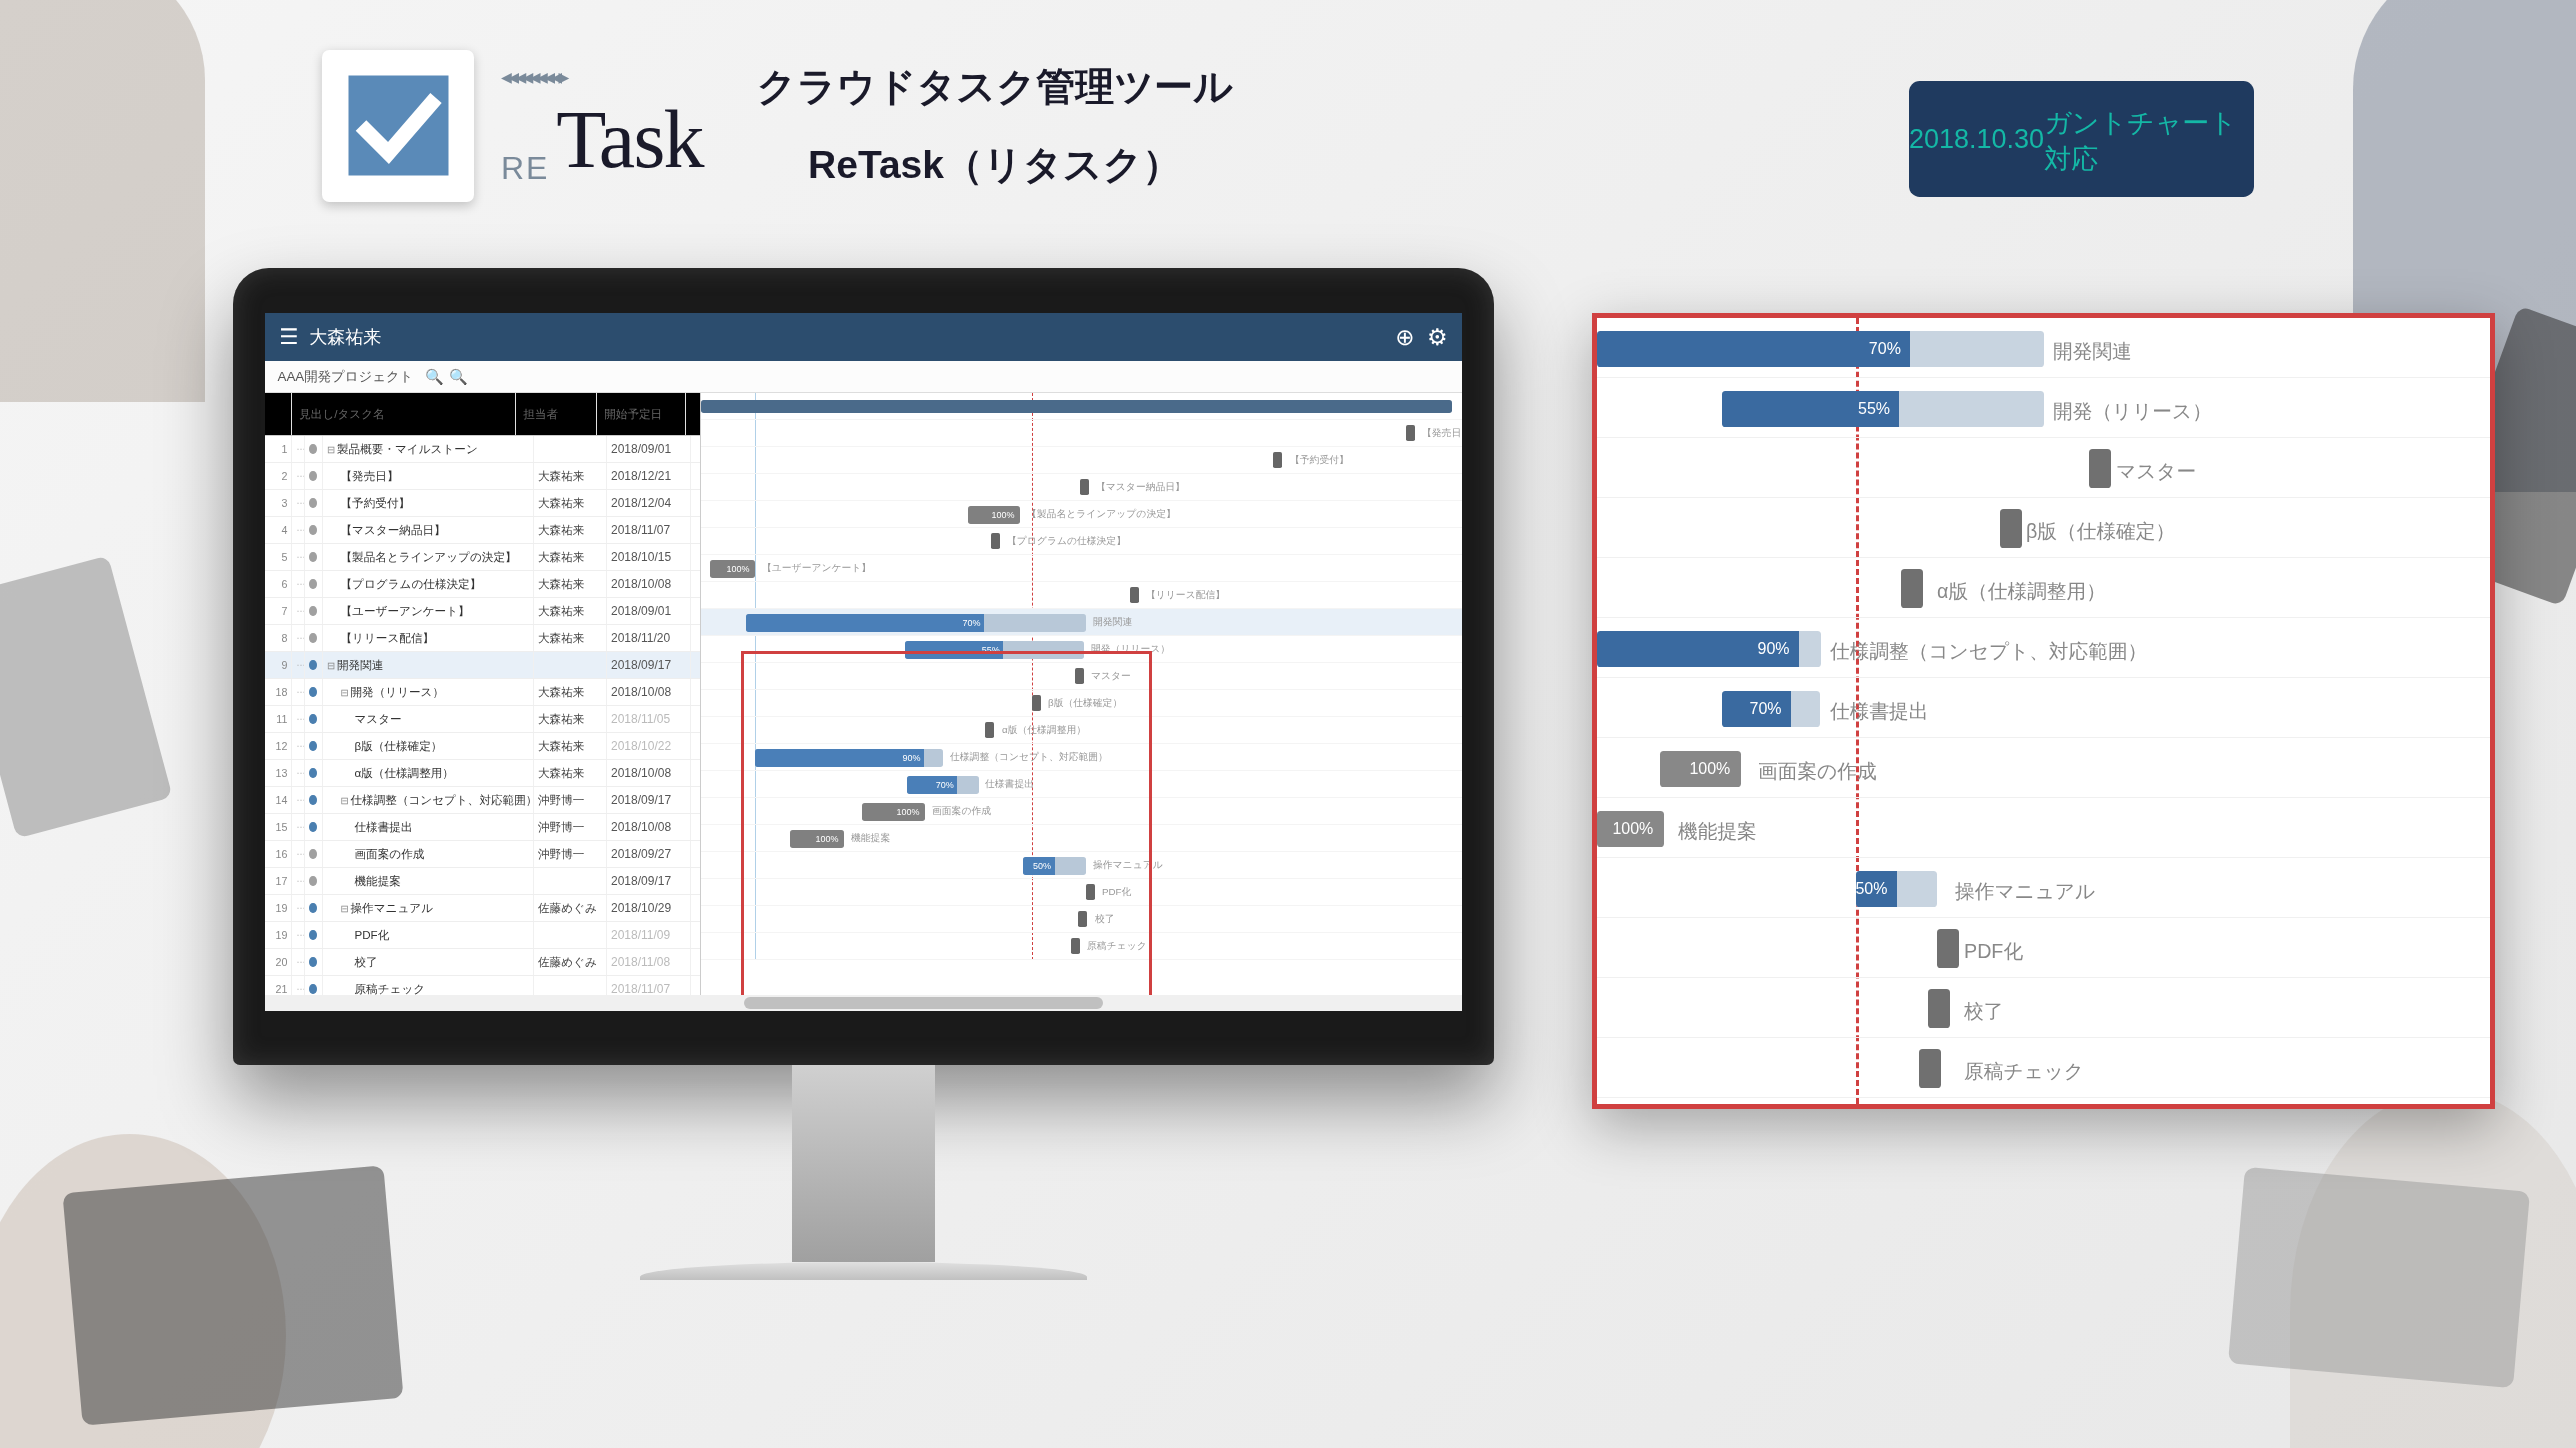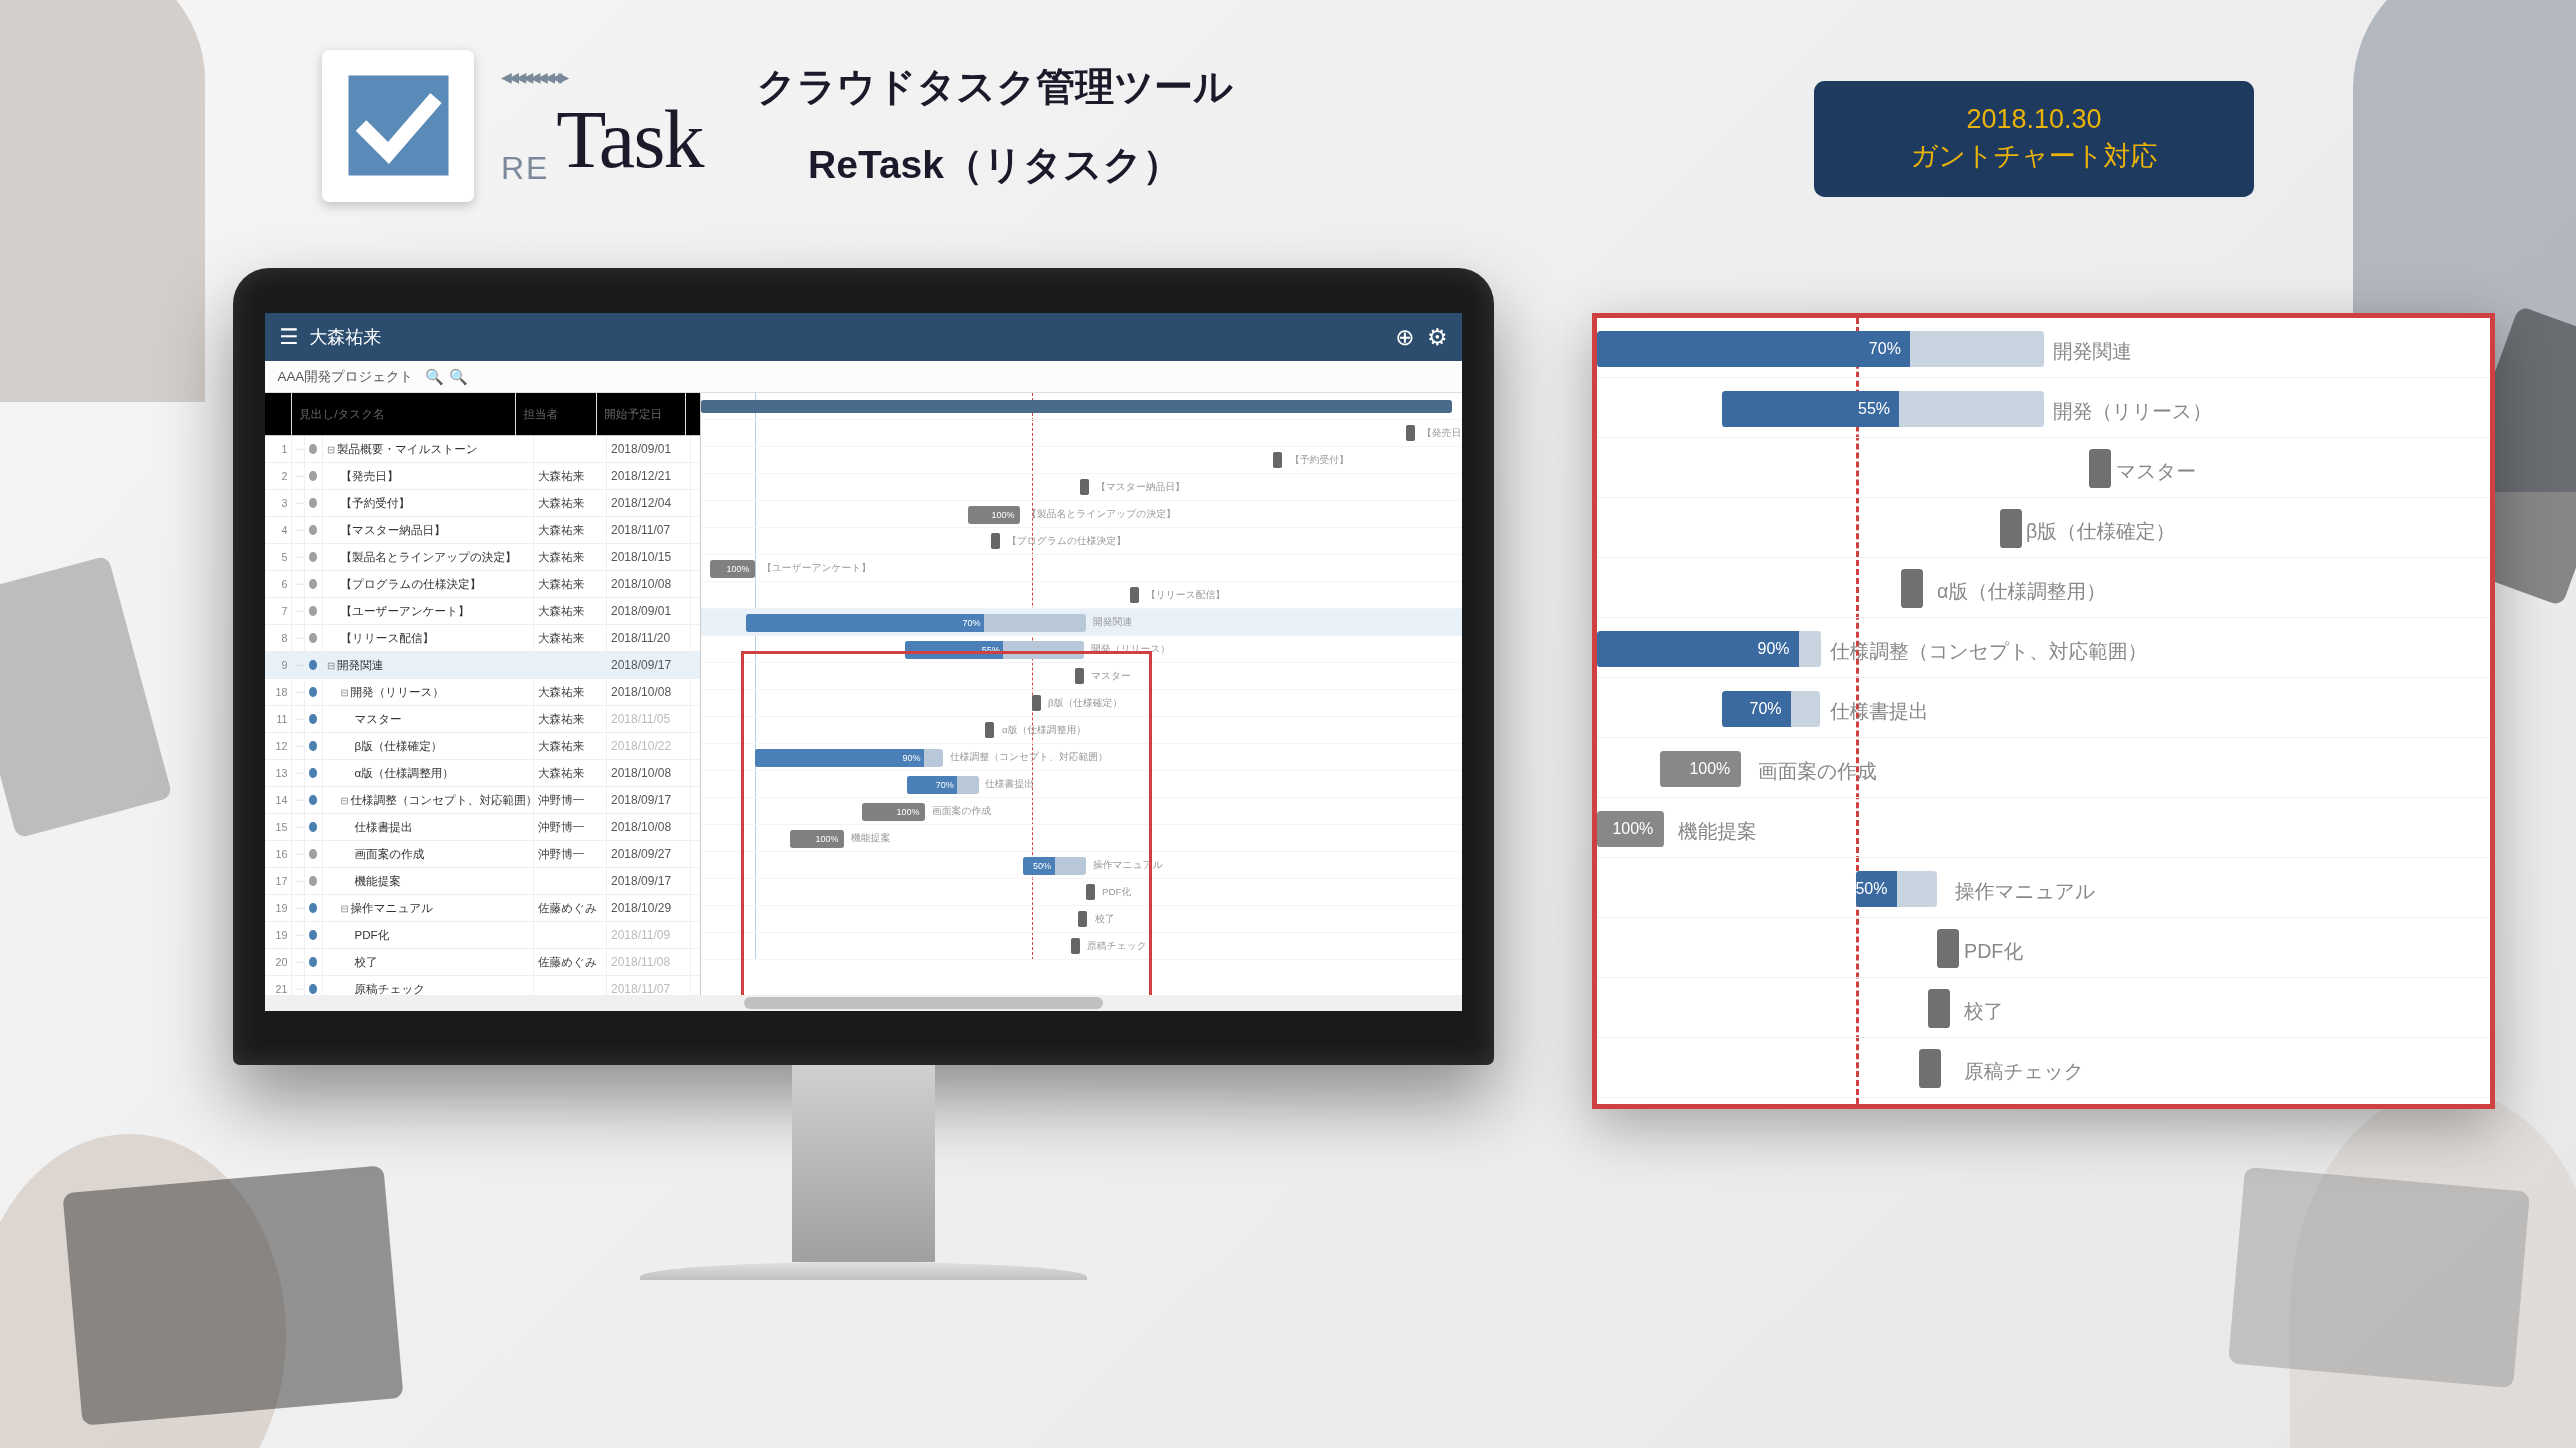--- a/index.html
+++ b/index.html
@@ -22,21 +22,21 @@
 .logo-box { width: 152px; height: 152px; background: #fff; border-radius: 7.2px; box-shadow: 0 3.6px 10.7px rgba(0,0,0,0.2); display: flex; align-items: center; justify-content: center; flex-shrink: 0; }
 .logo-box svg { width: 125px; height: 125px; }
 .logo-text { margin-left: 27px; display: flex; flex-direction: column; }
 .logo-text .re { font-size: 32px; color: #7a8a9a; letter-spacing: 1.8px; font-weight: 300; }
 .logo-text .task { font-size: 82px; color: #1a1a2a; font-weight: 500; letter-spacing: -1.8px; font-family: Georgia, serif; }
 .logo-text-row { display: flex; align-items: flex-end; gap: 7.2px; }
 .logo-text .arrows { color: #7a8a9a; font-size: 21.5px; letter-spacing: -3.6px; margin-bottom: 3.6px; }
 .product-title { margin-left: 54px; text-align: center; }
 .product-title .line1 { font-size: 39px; font-weight: 700; color: #1a1a2a; }
 .product-title .line2 { font-size: 39px; font-weight: 700; color: #1a1a2a; margin-top: 24px; }
-.badge { position: absolute; right: 0; top: 27px; width: 440px; height: 116px; background: #1f3a5f; border-radius: 10.7px; color: #eab308; display: flex; flex-direction: column; align-items: center; justify-content: center; }
+.badge { position: absolute; right: 0; top: 27px; width: 345px; height: 116px; background: #1f3a5f; border-radius: 10.7px; color: #14b8a6; display: flex; flex-direction: row; align-items: center; justify-content: center; }
 .badge .date { font-size: 27px; font-weight: 400; }
 .badge .label { font-size: 27px; font-weight: 400; margin-top: 3.6px; }
 
 
 .monitor { position: absolute; left: 233px; top: 268px; width: 1261px; }
 .monitor-frame { background: #1a1a1a; border-radius: 36px 36px 7.2px 7.2px; padding: 45px 32px 54px 32px; box-shadow: 0 36px 72px rgba(0,0,0,0.4), inset 0 0 27px rgba(120,120,120,0.3); }
 .monitor-screen { background: #fff; width: 100%; height: 698px; overflow: hidden; position: relative; }
 .monitor-stand { width: 143px; height: 197px; background: linear-gradient(180deg, #d0d0d0 0%, #a0a0a0 100%); margin: 0 auto; }
 .monitor-base { width: 447px; height: 18px; background: linear-gradient(180deg, #e0e0e0, #c0c0c0); margin: 0 auto; border-radius: 60% 60% 0 0 / 100% 100% 0 0; }
 

